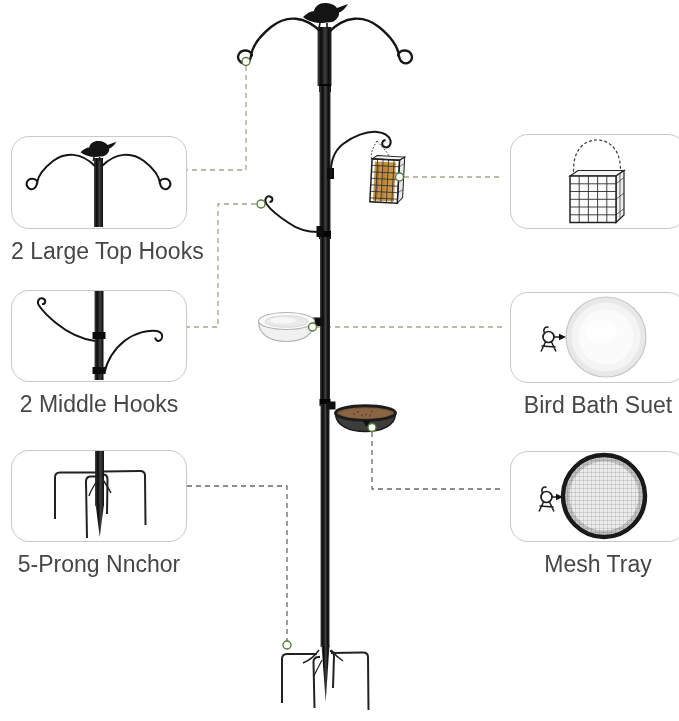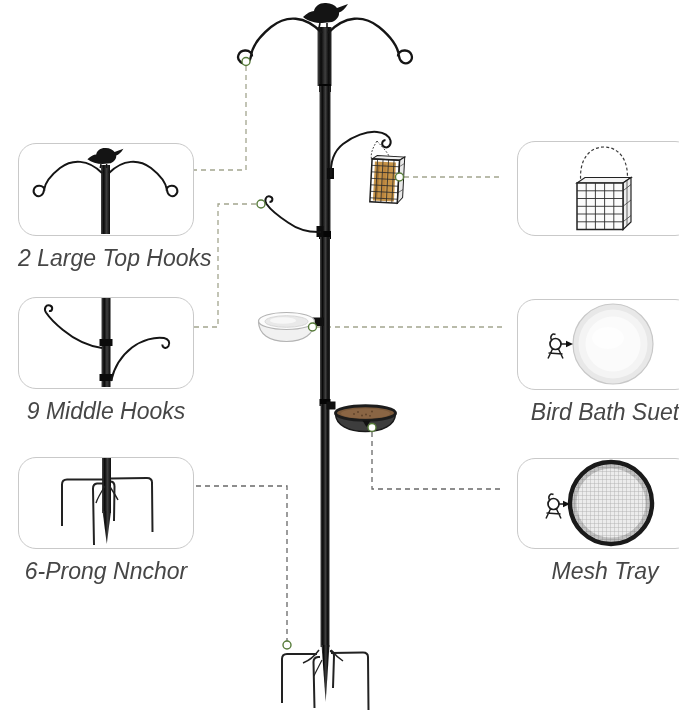--- a/index.html
+++ b/index.html
@@ -1,19 +1,19 @@
 <!DOCTYPE html>
 <html><head>
 <meta charset="utf-8">
 <style>
   html,body{margin:0;padding:0;background:#fff;}
   .stage{position:relative;width:679px;height:721px;background:#ffffff;overflow:hidden;
          font-family:"Liberation Sans",sans-serif;}
   .main-art{position:absolute;left:0;top:0;}
-  .callout{position:absolute;margin:16px;width:176px;font-style:italic;}
+  .callout{position:absolute;margin:9px;width:176px;}
   .cbox{width:176px;border:1.6px solid #c9c9c9;border-radius:18px;background:#fff;
         overflow:hidden;box-sizing:border-box;}
   .cbox svg{display:block;}
   .clabel{margin-top:9px;text-align:center;font-size:23px;line-height:1.15;
           color:#464646;white-space:nowrap;overflow:visible;}
 </style>
 </head>
 <body>
 
 <div class="stage">
@@ -177,21 +177,21 @@
           </defs>
         <rect x="82.5" y="0" width="9" height="89" fill="url(#pg2)"></rect>
         <rect x="80.5" y="41" width="13" height="7" fill="#0b0b0b"></rect>
         <rect x="80.5" y="76" width="13" height="7" fill="#0b0b0b"></rect>
         <g fill="none" stroke="#151515" stroke-width="2">
           <path d="M83,50 C69,48 55,41 44,32 C36,25.5 30,19 27,14.5 C24.5,10.5 27,6 31,7.5 C34.5,9 33.5,13.5 30,13"></path>
           <path d="M92,83 C95,70 102,58 113,49.5 C123,42 136,38.5 145,40 C149.5,40.8 151.5,44.5 149.5,48 C147.5,51.2 143,50 143.5,46.5"></path>
         </g>
       </svg>
     </div>
-    <figcaption class="clabel">9 Middle Hooks</figcaption>
+    <figcaption class="clabel">2 Middle Hooks</figcaption>
   </figure>
 
   <figure class="callout" style="left:2px;top:441px">
     <div class="cbox" style="height:92px">
       <svg width="173" height="89" viewBox="0 0 173 89">
         <defs>
             <linearGradient id="pg3" x1="0" y1="0" x2="1" y2="0">
           <stop offset="0" stop-color="#474747"></stop>
               <stop offset=".3" stop-color="#090909"></stop>
           <stop offset=".6" stop-color="#3f3f3f"></stop>
@@ -203,21 +203,21 @@
         <g fill="none" stroke="#222" stroke-width="2">
           <path d="M84,21.5 L48,21.5 Q43,21.5 43,26.5 L43,68"></path>
           <path d="M84,25.5 L78,25.5 Q74,26 74,30.5 L75,87"></path>
           <path d="M92,23.5 Q95.5,24 95.5,28.5 L95,63"></path>
           <path d="M92,20.5 L128,20 Q133,20 133,24.5 L133.5,74"></path>
           <path d="M86,28 C81,36 78,41 77,45" stroke-width="1.4"></path>
           <path d="M90.5,28 C95,35 97.5,39 99,42" stroke-width="1.4"></path>
         </g>
       </svg>
     </div>
-    <figcaption class="clabel">6-Prong Nnchor</figcaption>
+    <figcaption class="clabel">5-Prong Nnchor</figcaption>
   </figure>
 
   <figure class="callout" style="left:501px;top:125px">
     <div class="cbox" style="height:95px">
       <svg width="173" height="92" viewBox="0 0 173 92">
         <path d="M63,42 C60,17 72,5 86,5 C100,5 112,17 109,42" fill="none" stroke="#3a3a3a" stroke-width="1.2" stroke-dasharray="3,2.2"></path>
         <polygon points="59,41 67,35.5 113,35.5 105,41" fill="#f4f4f4" stroke="#222" stroke-width="1.2"></polygon>
         <polygon points="105,41 113,35.5 113,80 105,87.5" fill="#ededed" stroke="#222" stroke-width="1.2"></polygon>
         <rect x="59" y="41" width="46" height="46.5" fill="#fbfbfb" stroke="#222" stroke-width="1.5"></rect>
         <g stroke="#2c2c2c" stroke-width="0.9" fill="none">

